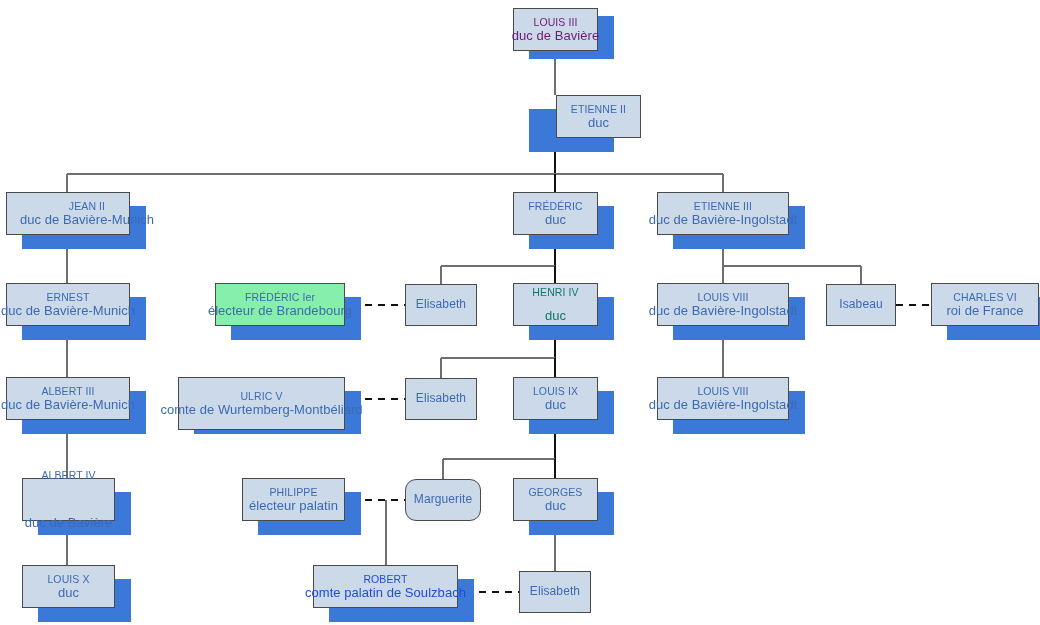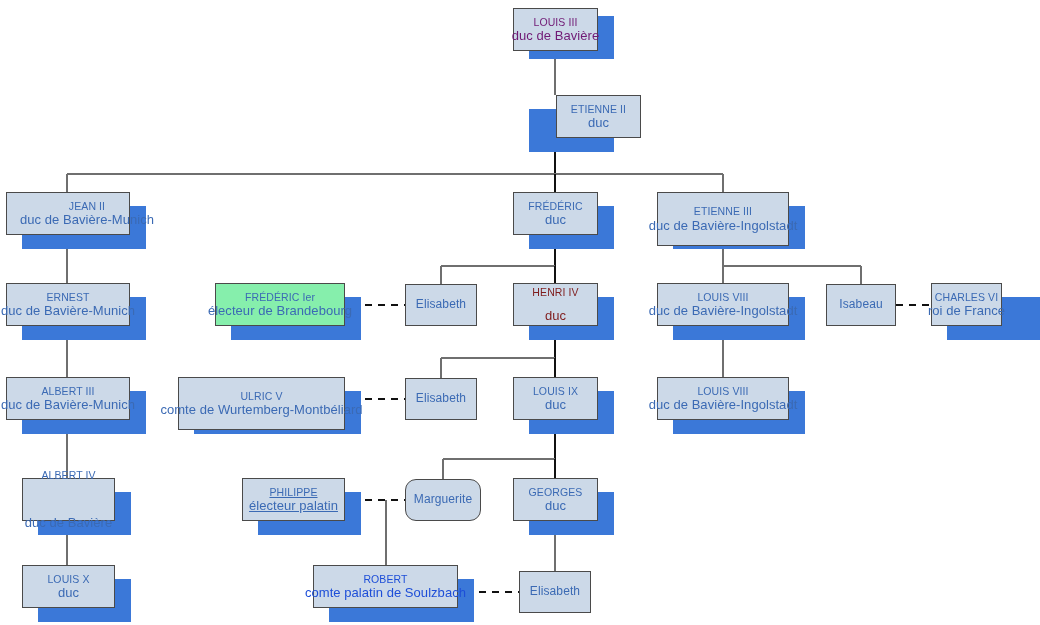--- a/index.html
+++ b/index.html
@@ -112,52 +112,52 @@
       <div class="node" style="left: 6px; top: 192px; width: 124px; height: 43px; background: rgb(204, 217, 232); border-color: rgb(74, 74, 74); color: rgb(59, 106, 180); padding-left: 38px;">
         <div class="nm">JEAN II</div>
         <div class="ti">duc de Bavière-Munich</div>
       </div>
       <div class="shadow" style="left: 529px; top: 206px; width: 85px; height: 43px; background: rgb(59, 120, 216);"></div>
       <div class="node" style="left: 513px; top: 192px; width: 85px; height: 43px; background: rgb(204, 217, 232); border-color: rgb(74, 74, 74); color: rgb(59, 106, 180);">
         <div class="nm">FRÉDÉRIC</div>
         <div class="ti">duc</div>
       </div>
       <div class="shadow" style="left: 673px; top: 206px; width: 132px; height: 43px; background: rgb(59, 120, 216);"></div>
-      <div class="node" style="left: 657px; top: 192px; width: 132px; height: 54px; background: rgb(204, 217, 232); border-color: rgb(74, 74, 74); color: rgb(59, 106, 180);">
+      <div class="node" style="left: 657px; top: 192px; width: 132px; height: 43px; background: rgb(204, 217, 232); border-color: rgb(74, 74, 74); color: rgb(59, 106, 180);">
         <div class="nm">ETIENNE III</div>
         <div class="ti">duc de Bavière-Ingolstadt</div>
       </div>
       <div class="shadow" style="left: 22px; top: 297px; width: 124px; height: 43px; background: rgb(59, 120, 216);"></div>
       <div class="node" style="left: 6px; top: 283px; width: 124px; height: 43px; background: rgb(204, 217, 232); border-color: rgb(74, 74, 74); color: rgb(59, 106, 180);">
         <div class="nm">ERNEST</div>
         <div class="ti">duc de Bavière-Munich</div>
       </div>
       <div class="shadow" style="left: 231px; top: 297px; width: 130px; height: 43px; background: rgb(59, 120, 216);"></div>
       <div class="node" style="left: 215px; top: 283px; width: 130px; height: 43px; background: #86efac; border-color: rgb(74, 74, 74); color: rgb(59, 106, 180);">
         <div class="nm">FRÉDÉRIC Ier</div>
         <div class="ti">électeur de Brandebourg</div>
       </div>
       <div class="node single" style="left: 405px; top: 284px; width: 72px; height: 42px; background: rgb(204, 217, 232); border-color: rgb(74, 74, 74); color: rgb(59, 106, 180);">
         <div class="nm">Elisabeth</div>
       </div>
       <div class="shadow" style="left: 529px; top: 297px; width: 85px; height: 43px; background: rgb(59, 120, 216);"></div>
-      <div class="node" style="left: 513px; top: 283px; width: 85px; height: 43px; background: rgb(204, 217, 232); border-color: rgb(74, 74, 74); color: #7f1d1d; gap: 10px;">
+      <div class="node" style="left: 513px; top: 283px; width: 85px; height: 43px; background: rgb(204, 217, 232); border-color: rgb(74, 74, 74); color: #0f766e; gap: 10px;">
         <div class="nm">HENRI IV</div>
         <div class="ti">duc</div>
       </div>
       <div class="shadow" style="left: 673px; top: 297px; width: 132px; height: 43px; background: rgb(59, 120, 216);"></div>
       <div class="node" style="left: 657px; top: 283px; width: 132px; height: 43px; background: rgb(204, 217, 232); border-color: rgb(74, 74, 74); color: rgb(59, 106, 180);">
         <div class="nm">LOUIS VIII</div>
         <div class="ti">duc de Bavière-Ingolstadt</div>
       </div>
       <div class="node single" style="left: 826px; top: 284px; width: 70px; height: 42px; background: rgb(204, 217, 232); border-color: rgb(74, 74, 74); color: rgb(59, 106, 180);">
         <div class="nm">Isabeau</div>
       </div>
       <div class="shadow" style="left: 947px; top: 297px; width: 93px; height: 43px; background: rgb(59, 120, 216);"></div>
-      <div class="node" style="left: 931px; top: 283px; width: 71px; height: 43px; background: rgb(204, 217, 232); border-color: rgb(74, 74, 74); color: rgb(59, 106, 180);">
+      <div class="node" style="left: 931px; top: 283px; width: 108px; height: 43px; background: rgb(204, 217, 232); border-color: rgb(74, 74, 74); color: rgb(59, 106, 180);">
         <div class="nm">CHARLES VI</div>
         <div class="ti">roi de France</div>
       </div>
       <div class="shadow" style="left: 22px; top: 391px; width: 124px; height: 43px; background: rgb(59, 120, 216);"></div>
       <div class="node" style="left: 6px; top: 377px; width: 124px; height: 43px; background: rgb(204, 217, 232); border-color: rgb(74, 74, 74); color: rgb(59, 106, 180);">
         <div class="nm">ALBERT III</div>
         <div class="ti">duc de Bavière-Munich</div>
       </div>
       <div class="shadow" style="left: 194px; top: 391px; width: 167px; height: 43px; background: rgb(59, 120, 216);"></div>
       <div class="node" style="left: 178px; top: 377px; width: 167px; height: 53px; background: rgb(204, 217, 232); border-color: rgb(74, 74, 74); color: rgb(59, 106, 180);">
@@ -176,21 +176,21 @@
       <div class="node" style="left: 657px; top: 377px; width: 132px; height: 43px; background: rgb(204, 217, 232); border-color: rgb(74, 74, 74); color: rgb(59, 106, 180);">
         <div class="nm">LOUIS VIII</div>
         <div class="ti">duc de Bavière-Ingolstadt</div>
       </div>
       <div class="shadow" style="left: 38px; top: 492px; width: 93px; height: 43px; background: rgb(59, 120, 216);"></div>
       <div class="node" style="left: 22px; top: 478px; width: 93px; height: 43px; background: rgb(204, 217, 232); border-color: rgb(74, 74, 74); color: rgb(59, 106, 180); gap: 33px;">
         <div class="nm">ALBERT IV</div>
         <div class="ti">duc de Bavière</div>
       </div>
       <div class="shadow" style="left: 258px; top: 492px; width: 103px; height: 43px; background: rgb(59, 120, 216);"></div>
-      <div class="node" style="left: 242px; top: 478px; width: 103px; height: 43px; background: rgb(204, 217, 232); border-color: rgb(74, 74, 74); color: rgb(59, 106, 180); text-decoration: underline;">
+      <div class="node" style="left: 242px; top: 478px; width: 103px; height: 43px; background: rgb(204, 217, 232); border-color: rgb(74, 74, 74); color: rgb(59, 106, 180);">
         <div class="nm">PHILIPPE</div>
         <div class="ti">électeur palatin</div>
       </div>
       <div class="node single" style="left: 405px; top: 479px; width: 76px; height: 42px; background: rgb(204, 217, 232); border-color: rgb(74, 74, 74); color: rgb(59, 106, 180); border-radius: 11px;">
         <div class="nm">Marguerite</div>
       </div>
       <div class="shadow" style="left: 529px; top: 492px; width: 85px; height: 43px; background: rgb(59, 120, 216);"></div>
       <div class="node" style="left: 513px; top: 478px; width: 85px; height: 43px; background: rgb(204, 217, 232); border-color: rgb(74, 74, 74); color: rgb(59, 106, 180);">
         <div class="nm">GEORGES</div>
         <div class="ti">duc</div>

